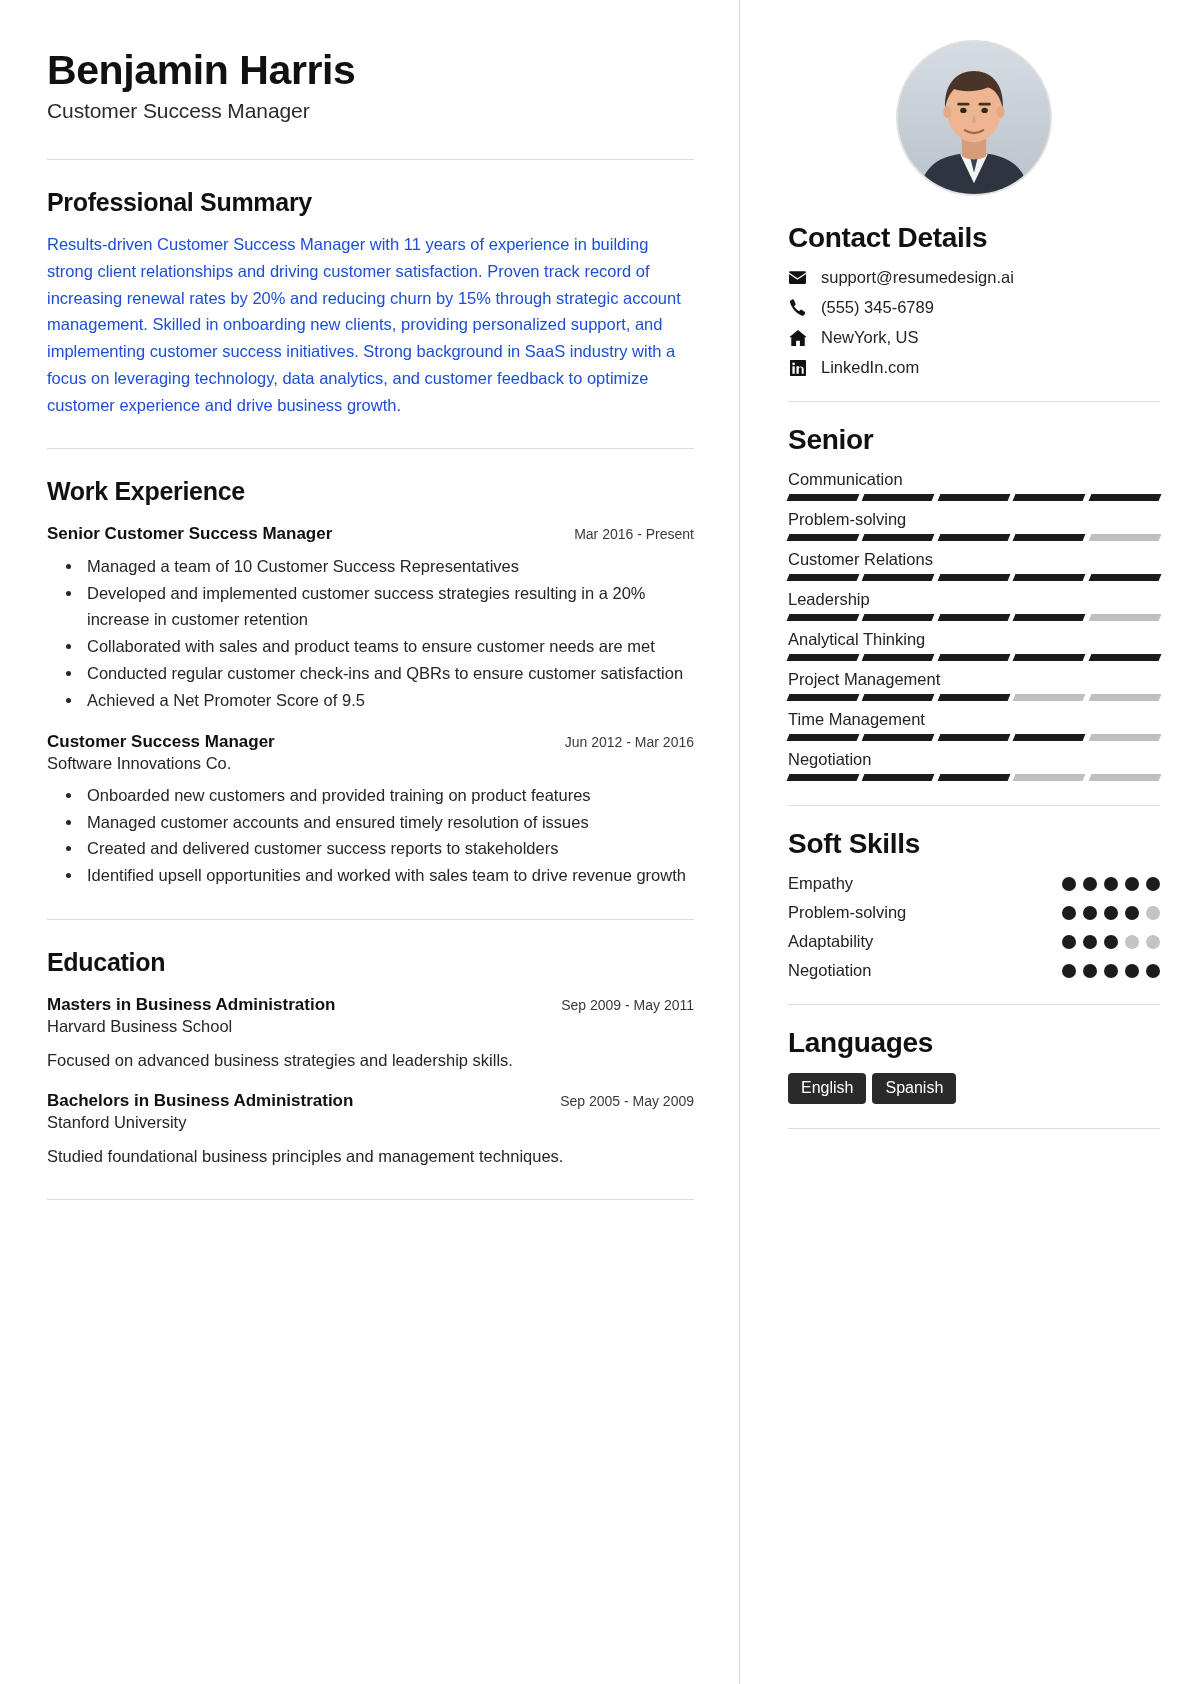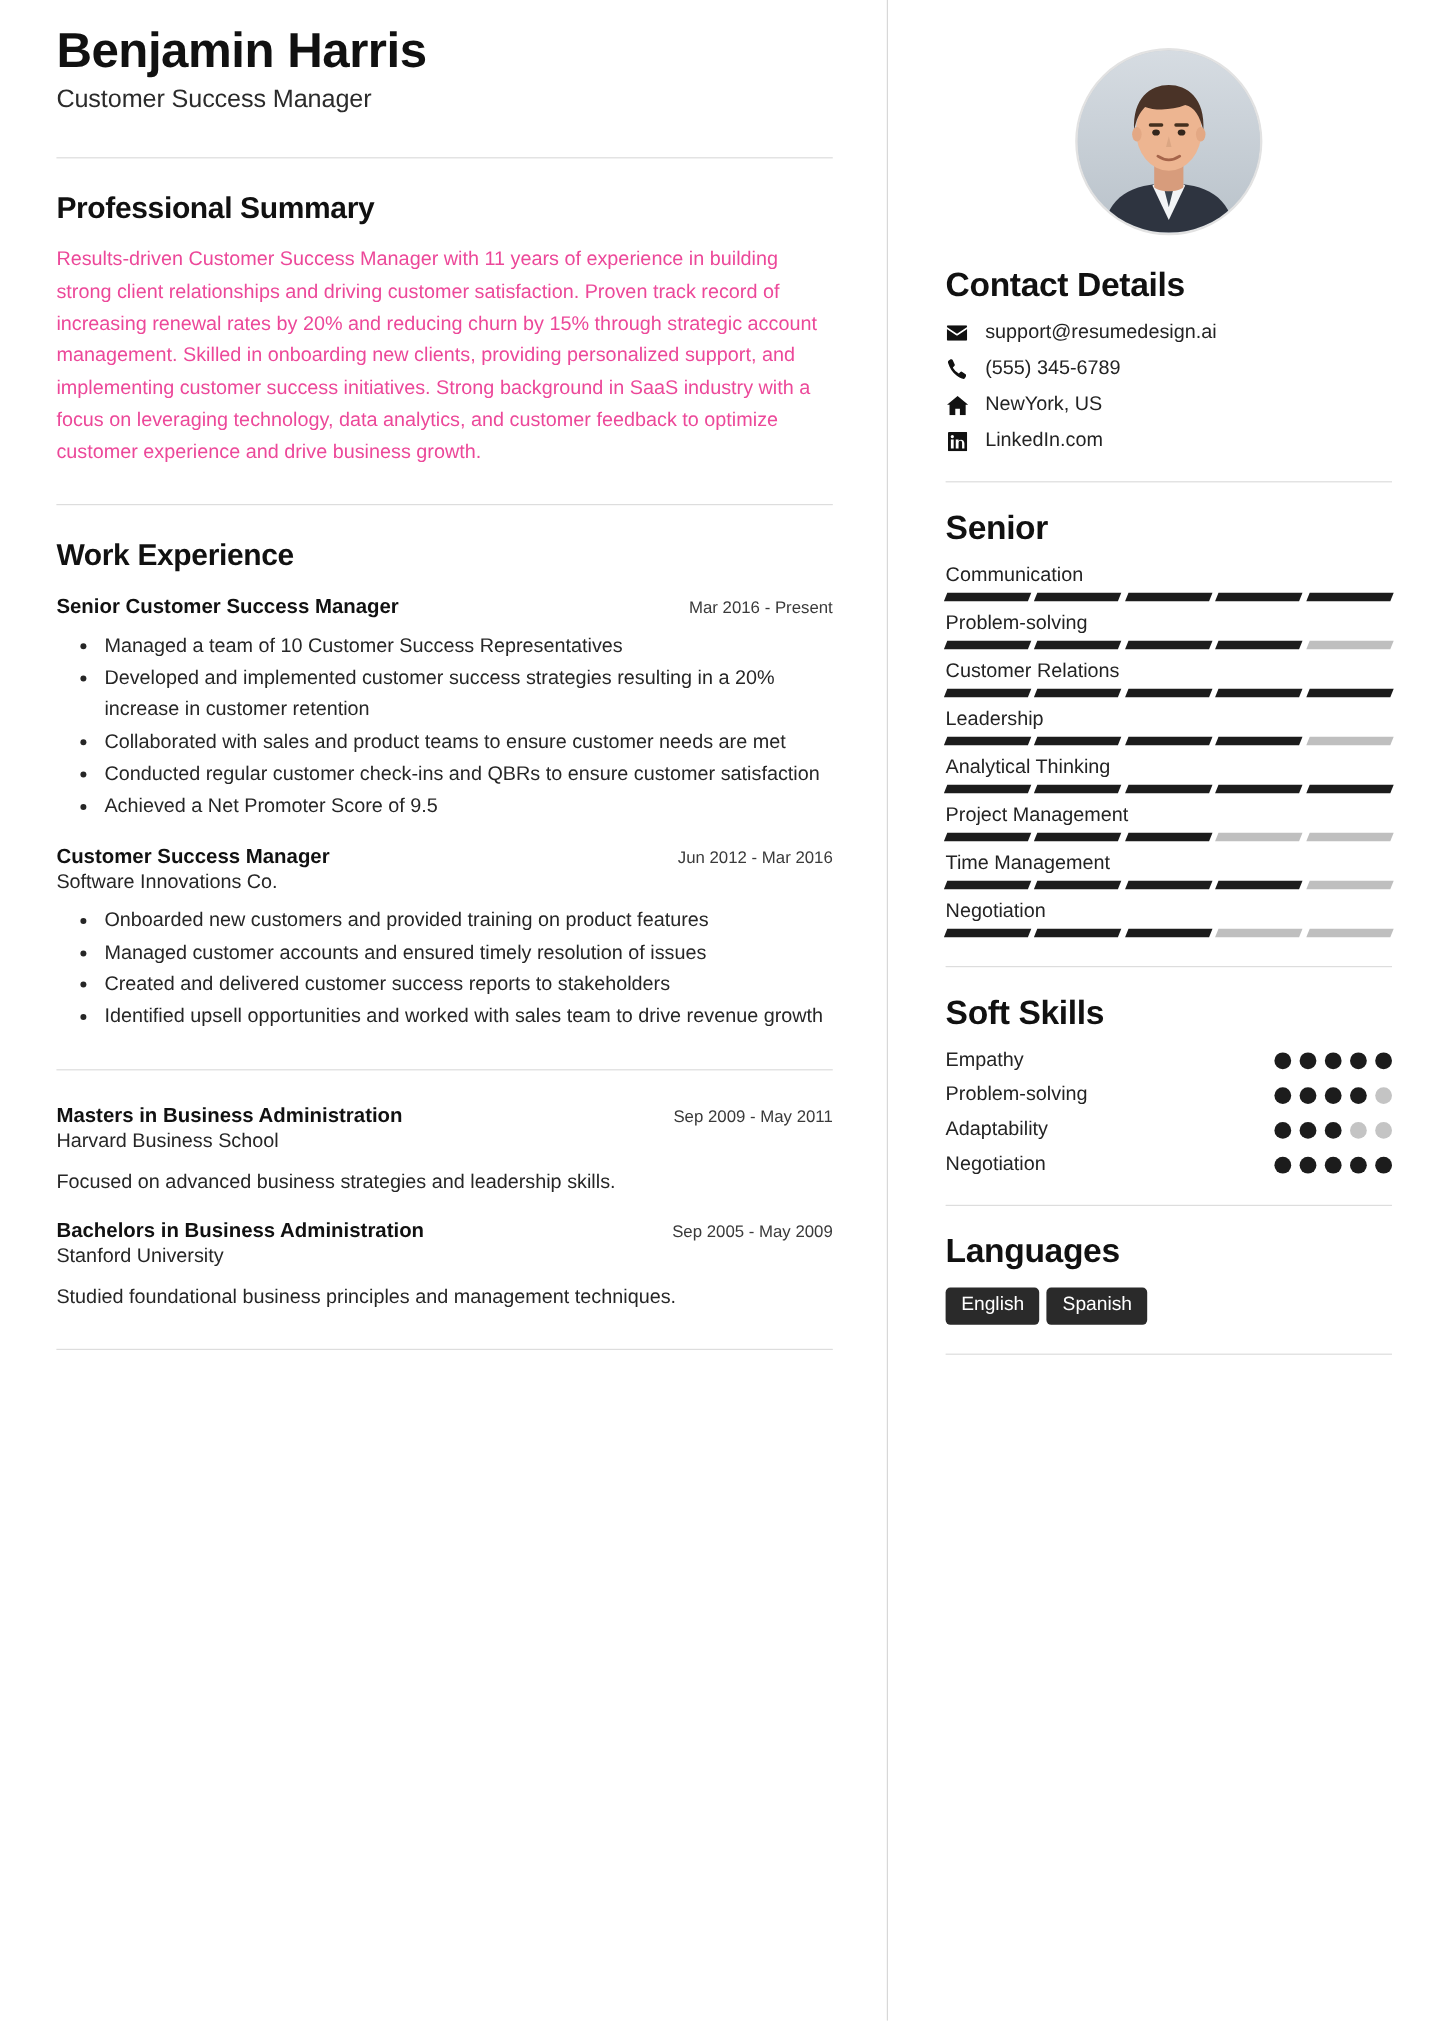--- a/index.html
+++ b/index.html
@@ -16,21 +16,21 @@
   .resume {
     display: flex;
     width: 1200px;
     height: 1684px;
     background: #ffffff;
   }
 
   
   .main-col {
     width: 740px;
-    padding: 20px 45px 0 47px;
+    padding: 48px 45px 0 47px;
     border-right: 1px solid #d8d8d8;
   }
 
   .name {
     font-size: 41px;
     font-weight: bold;
     letter-spacing: -0.4px;
     line-height: 1.08;
     color: #111111;
   }
@@ -55,21 +55,21 @@
     font-size: 25px;
     font-weight: bold;
     color: #111111;
     letter-spacing: -0.3px;
     margin-bottom: 14px;
   }
 
   .summary-text {
     font-size: 16.5px;
     line-height: 1.62;
-    color: #ec4899;
+    color: #1d4ed8;
   }
 
   .entry { margin-top: 18px; }
   .entry:first-of-type { margin-top: 6px; }
 
   .entry-head {
     display: flex;
     align-items: baseline;
     justify-content: space-between;
   }
@@ -287,20 +287,21 @@
           <li>Managed customer accounts and ensured timely resolution of issues</li>
           <li>Created and delivered customer success reports to stakeholders</li>
           <li>Identified upsell opportunities and worked with sales team to drive revenue growth</li>
         </ul>
       </div>
     </div>
 
     <div class="sec-divider"></div>
 
     <div class="section">
+      <div class="section-title">Education</div>
 
       <div class="entry">
         <div class="entry-head">
           <span class="entry-role">Masters in Business Administration</span>
           <span class="entry-date">Sep 2009 - May 2011</span>
         </div>
         <div class="entry-org">Harvard Business School</div>
         <div class="entry-desc">Focused on advanced business strategies and leadership skills.</div>
       </div>
 

